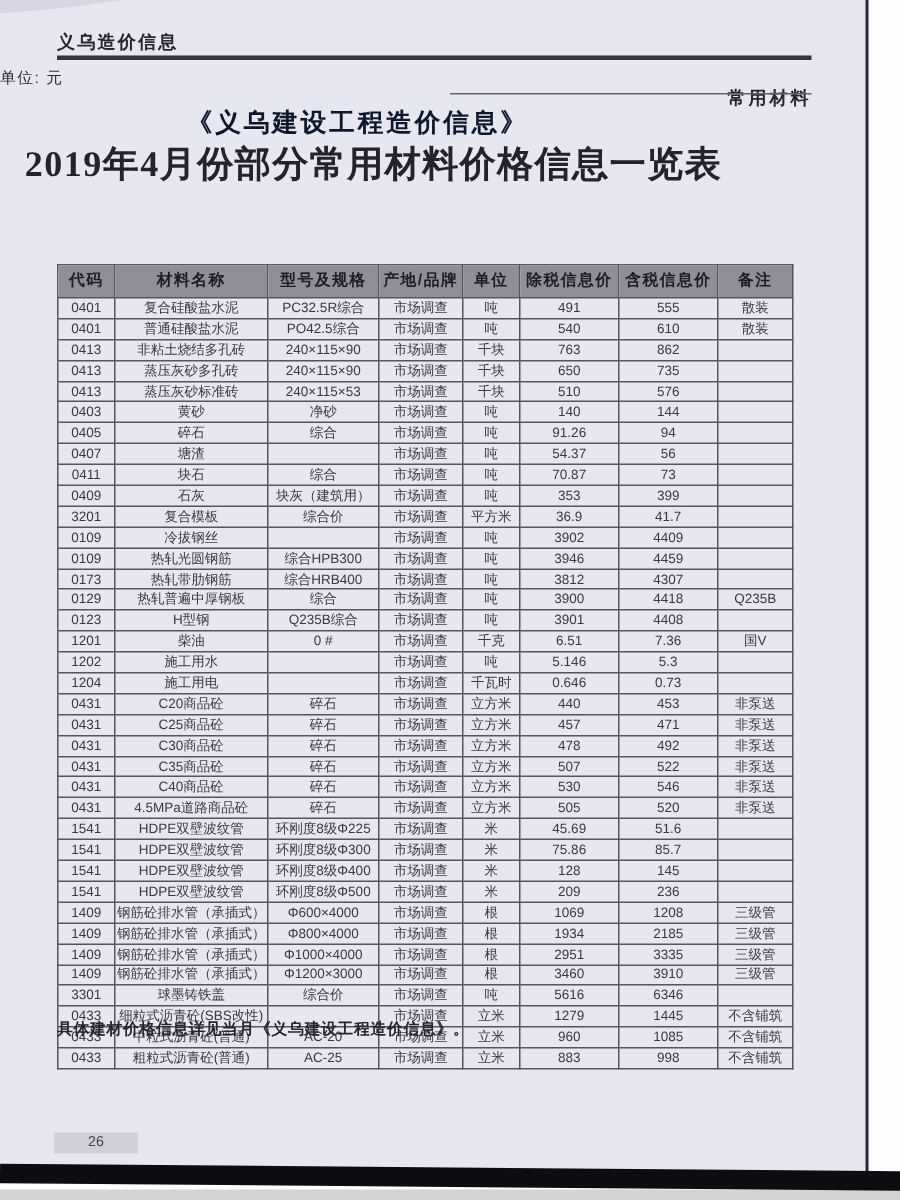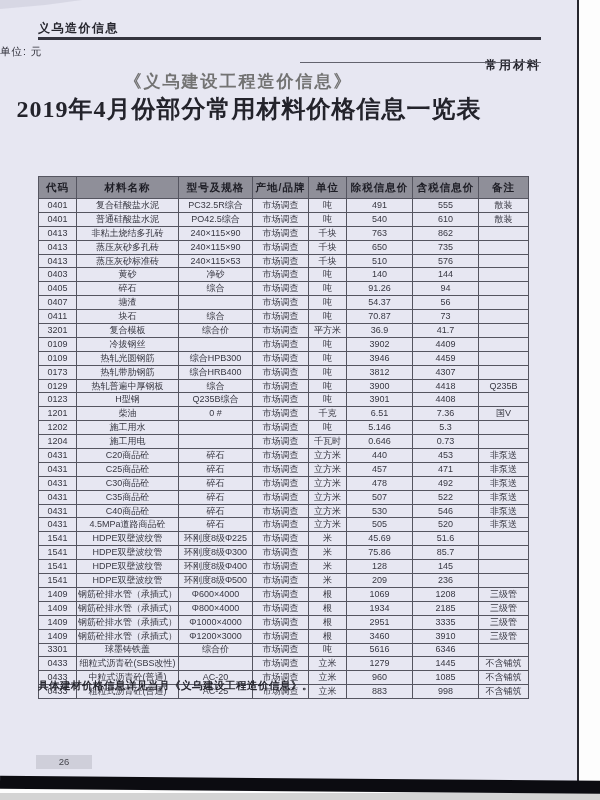--- a/index.html
+++ b/index.html
@@ -42,21 +42,21 @@
   .unit-note{
     position:absolute;left:0;top:45px;width:541px;text-align:left;
     font-size:10.5px;color:#2c2c36;letter-spacing:1px;
   }
   .unit-underline{
     position:absolute;left:300px;top:62px;width:241px;height:1px;background:#63636e;
   }
   .title1{
     position:absolute;left:0;top:70px;width:477px;text-align:center;
     font-family:"Liberation Serif","DejaVu Serif",serif;
-    font-size:17px;font-weight:bold;letter-spacing:2px;color:#737373;
+    font-size:17px;font-weight:bold;letter-spacing:2px;color:#0f172a;
   }
   .title2{
     position:absolute;left:0;top:93px;width:498px;text-align:center;
     font-family:"Liberation Serif","DejaVu Serif",serif;
     font-size:24px;font-weight:bold;letter-spacing:1px;color:#23232b;
   }
   table.price{
     position:absolute;left:38px;top:136px;
     border-collapse:collapse;table-layout:fixed;width:490px;
     font-size:9px;color:#383842;
@@ -204,20 +204,30 @@
           <td>0411</td>
           <td>块石</td>
           <td>综合</td>
           <td>市场调查</td>
           <td>吨</td>
           <td>70.87</td>
           <td>73</td>
           <td></td>
         </tr>
         <tr>
+          <td>0409</td>
+          <td>石灰</td>
+          <td>块灰（建筑用）</td>
+          <td>市场调查</td>
+          <td>吨</td>
+          <td>353</td>
+          <td>399</td>
+          <td></td>
+        </tr>
+        <tr>
           <td>3201</td>
           <td>复合模板</td>
           <td>综合价</td>
           <td>市场调查</td>
           <td>平方米</td>
           <td>36.9</td>
           <td>41.7</td>
           <td></td>
         </tr>
         <tr>

